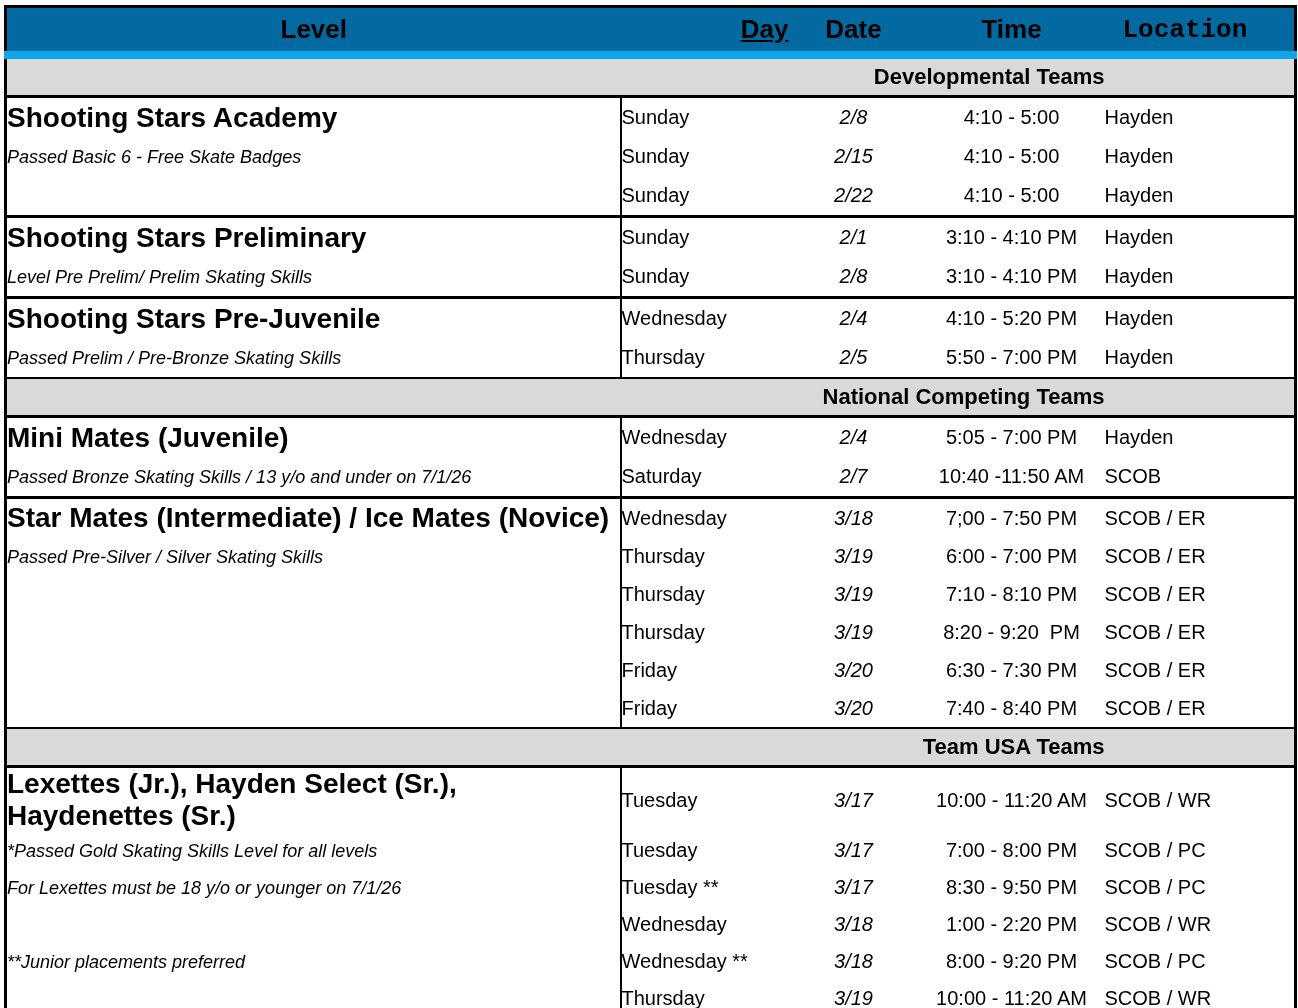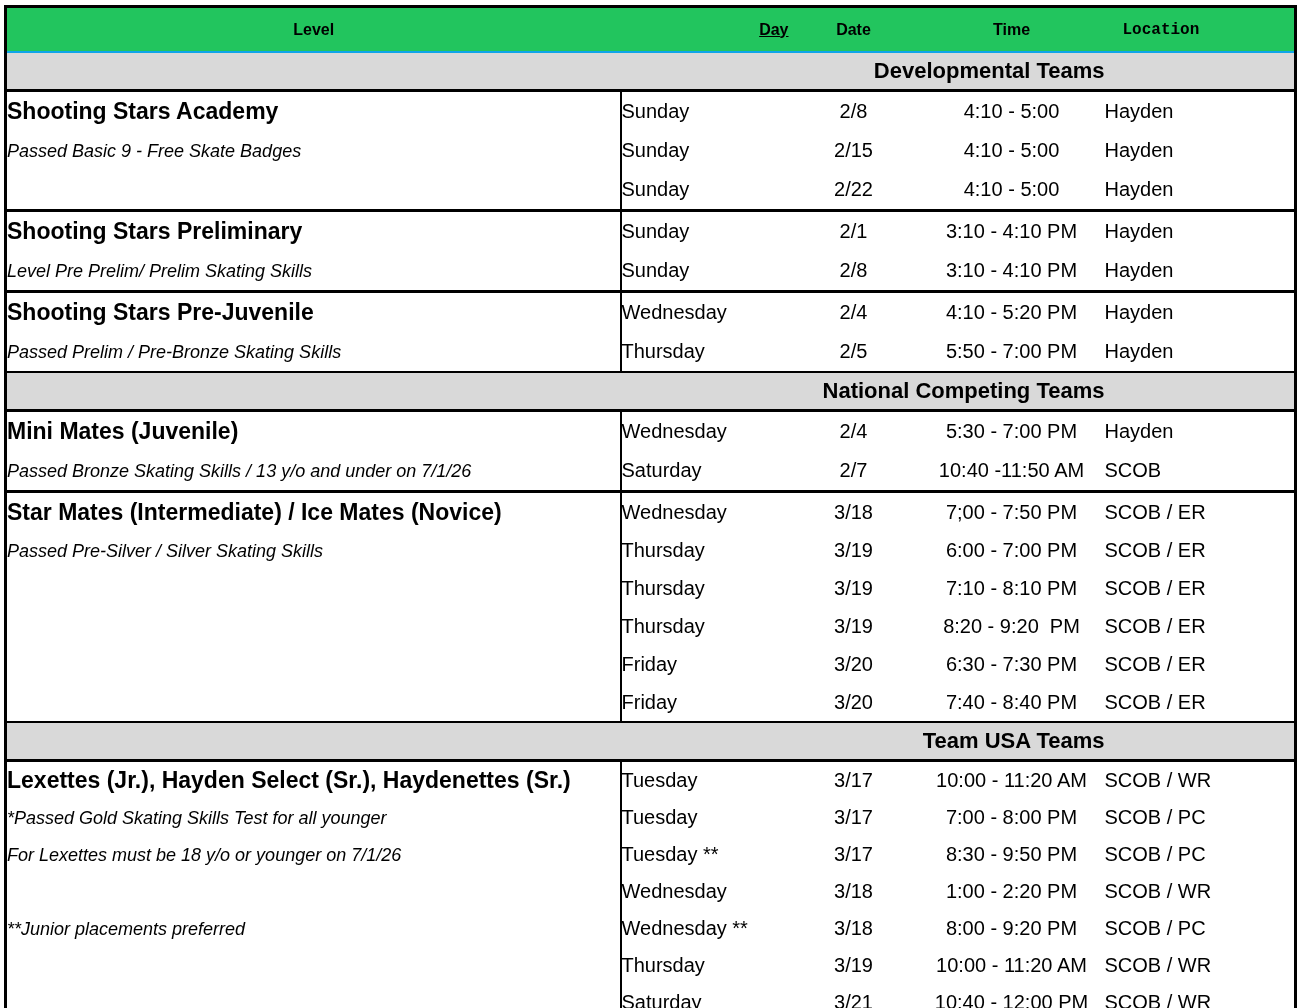--- a/index.html
+++ b/index.html
@@ -19,27 +19,27 @@
     width: 1290px;
     border: 3px solid #000000;
   }
   col.c-level    { width: 615px; }
   col.c-day      { width: 168px; }
   col.c-date     { width: 130px; }
   col.c-time     { width: 186px; }
   col.c-location { width: 191px; }
 
   th {
-    background: #22c55e;
+    background: #0369a1;
     height: 43px;
-    font-size: 16px;
+    font-size: 26px;
     font-weight: bold;
     vertical-align: middle;
     white-space: pre-wrap;
-    border-bottom: 2px solid #0ea5e9;
+    border-bottom: 8px solid #0ea5e9;
     padding: 0;
   }
   th.h-level    { text-align: center; }
   th.h-day      { text-align: right; padding-left: 3px; text-decoration: underline; }
   th.h-date     { text-align: center; }
   th.h-time     { text-align: center; }
   th.h-location { text-align: left; padding-left: 18px; font-family: Liberation Mono, monospace; }
 
   tr.section-row td {
     background: #d9d9d9;
@@ -64,25 +64,25 @@
   tr.h38 td { height: 38px; }
   tr.h37 td { height: 37px; }
 
   tr.group-start td { border-top: 3px solid #000000; }
 
   td.level {
     border-right: 2px solid #000000;
     text-align: left;
     padding-left: 5px;
   }
-  td.level .title { font-weight: bold; font-size: 23px; }
+  td.level .title { font-weight: bold; font-size: 28px; }
   td.level .note  { font-style: italic; font-size: 18px; }
 
   td.day      { text-align: left; padding-left: 7px; }
-  td.date     { text-align: center; }
+  td.date     { text-align: center; font-style: italic; }
   td.time     { text-align: center; }
   td.location { text-align: left; padding-left: 14px; }
 </style>
 </head>
 <body>
 
 <div class="sheet">
   <table class="schedule">
     <colgroup>
       <col class="c-level">
@@ -106,21 +106,21 @@
           <td></td>
         </tr>
         <tr class="data-row h39 group-start">
           <td class="level"><span class="title">Shooting Stars Academy</span></td>
           <td class="day">Sunday</td>
           <td class="date">2/8</td>
           <td class="time">4:10 - 5:00</td>
           <td class="location">Hayden</td>
         </tr>
         <tr class="data-row h39">
-          <td class="level"><span class="note">Passed Basic 9 - Free Skate Badges</span></td>
+          <td class="level"><span class="note">Passed Basic 6 - Free Skate Badges</span></td>
           <td class="day">Sunday</td>
           <td class="date">2/15</td>
           <td class="time">4:10 - 5:00</td>
           <td class="location">Hayden</td>
         </tr>
         <tr class="data-row h39">
           <td class="level"></td>
           <td class="day">Sunday</td>
           <td class="date">2/22</td>
           <td class="time">4:10 - 5:00</td>
@@ -155,21 +155,21 @@
           <td class="location">Hayden</td>
         </tr>
         <tr class="section-row">
           <td colspan="4">National Competing Teams</td>
           <td></td>
         </tr>
         <tr class="data-row h39 group-start">
           <td class="level"><span class="title">Mini Mates (Juvenile)</span></td>
           <td class="day">Wednesday</td>
           <td class="date">2/4</td>
-          <td class="time">5:30 - 7:00 PM</td>
+          <td class="time">5:05 - 7:00 PM</td>
           <td class="location">Hayden</td>
         </tr>
         <tr class="data-row h39">
           <td class="level"><span class="note">Passed Bronze Skating Skills / 13 y/o and under on 7/1/26</span></td>
           <td class="day">Saturday</td>
           <td class="date">2/7</td>
           <td class="time">10:40 -11:50 AM</td>
           <td class="location">SCOB</td>
         </tr>
         <tr class="data-row h38 group-start">
@@ -219,21 +219,21 @@
           <td></td>
         </tr>
         <tr class="data-row h37 group-start">
           <td class="level"><span class="title">Lexettes (Jr.), Hayden Select (Sr.), Haydenettes (Sr.)</span></td>
           <td class="day">Tuesday</td>
           <td class="date">3/17</td>
           <td class="time">10:00 - 11:20 AM</td>
           <td class="location">SCOB / WR</td>
         </tr>
         <tr class="data-row h37">
-          <td class="level"><span class="note">*Passed Gold Skating Skills Test for all younger</span></td>
+          <td class="level"><span class="note">*Passed Gold Skating Skills Level for all levels</span></td>
           <td class="day">Tuesday</td>
           <td class="date">3/17</td>
           <td class="time">7:00 - 8:00 PM</td>
           <td class="location">SCOB / PC</td>
         </tr>
         <tr class="data-row h37">
           <td class="level"><span class="note">For Lexettes must be 18 y/o or younger on 7/1/26</span></td>
           <td class="day">Tuesday **</td>
           <td class="date">3/17</td>
           <td class="time">8:30 - 9:50 PM</td>

